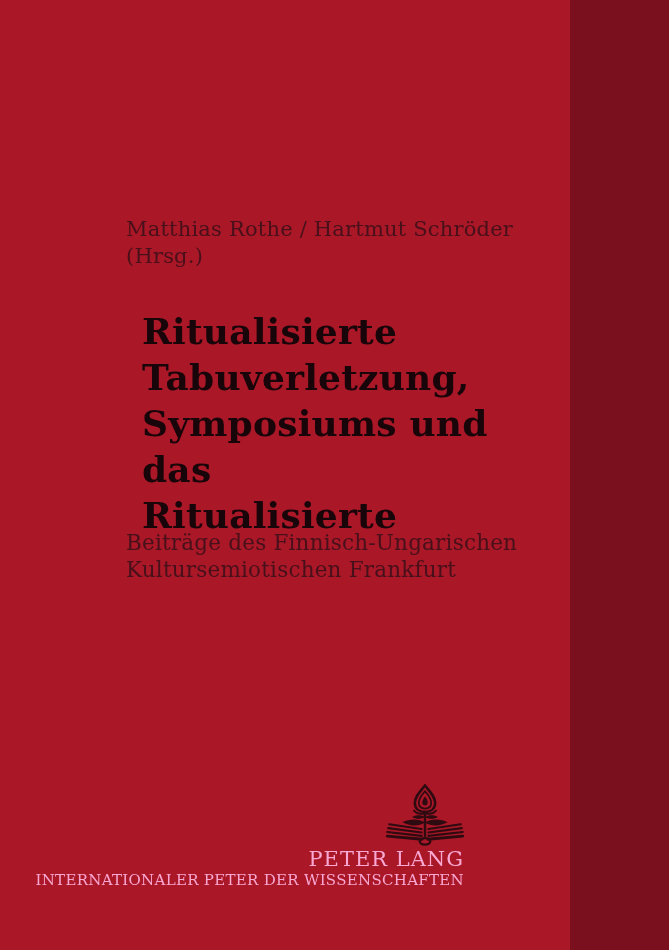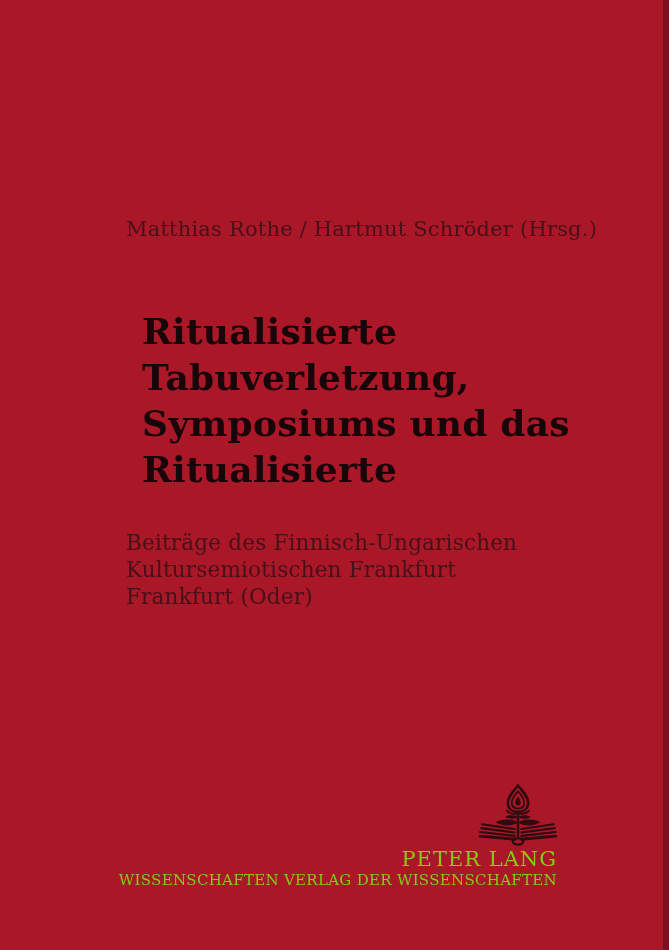--- a/index.html
+++ b/index.html
@@ -2,21 +2,21 @@
 <html><head>
 <meta charset="utf-8">
 <style>
   html, body {
     margin: 0;
     padding: 0;
     background: #7a101d;
   }
   .cover {
     position: relative;
-    width: 663px;
+    width: 570px;
     height: 950px;
     background: #aa1727;
     overflow: hidden;
     font-family: "DejaVu Serif", "Liberation Serif", serif;
   }
   .authors {
     position: absolute;
     left: 126px;
     top: 216px;
     font-size: 21px;
@@ -47,21 +47,21 @@
     margin-top: 12px;
   }
   .subtitle span { display: block; }
   .publisher {
     position: absolute;
     right: 106px;
     top: 784px;
     display: flex;
     flex-direction: column;
     align-items: flex-end;
-    color: #84cc16;
+    color: #f9a8d4;
   }
   .publisher svg {
     width: 80px;
     height: 62px;
     display: block;
     margin-right: -1px;
   }
   .publisher-name {
     margin-top: 2px;
     font-size: 21px;
@@ -87,21 +87,20 @@
   <h1 class="title">
     <span>Ritualisierte</span>
     <span>Tabuverletzung,</span>
     <span>Symposiums und das</span>
     <span>Ritualisierte</span>
   </h1>
 
   <div class="subtitle">
     <span>Beiträge des Finnisch-Ungarischen</span>
     <span>Kultursemiotischen Frankfurt</span>
-    <span>Frankfurt (Oder)</span>
   </div>
 
   <div class="publisher">
     <svg viewBox="0 0 82 64" xmlns="http://www.w3.org/2000/svg" fill="none" stroke="#2e0a11" stroke-linecap="round">
 
       <path d="M41,1.5 C35.5,8.5 30.5,13 30.5,19.5 C30.5,25.5 35,28.8 41,28.8 C47,28.8 51.5,25.5 51.5,19.5 C51.5,13 46.5,8.5 41,1.5 Z" stroke-width="2.6"></path>
 
       <path d="M41,7.5 C37.5,11.8 34.6,14.6 34.6,19.2 C34.6,23.2 37.2,25.4 41,25.4 C44.8,25.4 47.4,23.2 47.4,19.2 C47.4,14.6 44.5,11.8 41,7.5 Z" stroke-width="1.8"></path>
 
       <path d="M41,12.8 C39.3,15.2 38.2,16.8 38.2,19 C38.2,21 39.3,22.1 41,22.1 C42.7,22.1 43.8,21 43.8,19 C43.8,16.8 42.7,15.2 41,12.8 Z" fill="#2e0a11" stroke="none"></path>
@@ -123,16 +122,16 @@
       <path d="M38,57 L2,53.8" stroke-width="3"></path>
 
       <path d="M44.5,46.5 L78,41.5" stroke-width="2.2"></path>
       <path d="M44.5,50 L79,45.5" stroke-width="2.2"></path>
       <path d="M44.5,53.5 L80,49.5" stroke-width="2.2"></path>
       <path d="M44,57 L80,53.8" stroke-width="3"></path>
 
       <ellipse cx="41" cy="59.2" rx="5.5" ry="3.4" stroke-width="2.4"></ellipse>
     </svg>
     <div class="publisher-name">PETER LANG</div>
-    <div class="publisher-tagline">WISSENSCHAFTEN VERLAG DER WISSENSCHAFTEN</div>
+    <div class="publisher-tagline">INTERNATIONALER PETER DER WISSENSCHAFTEN</div>
   </div>
 
 </div>
 
 </body></html>

